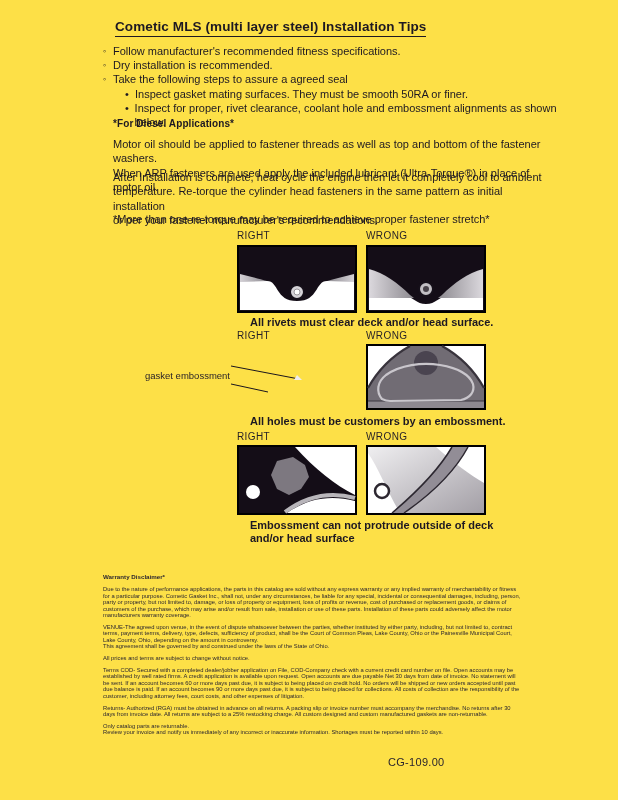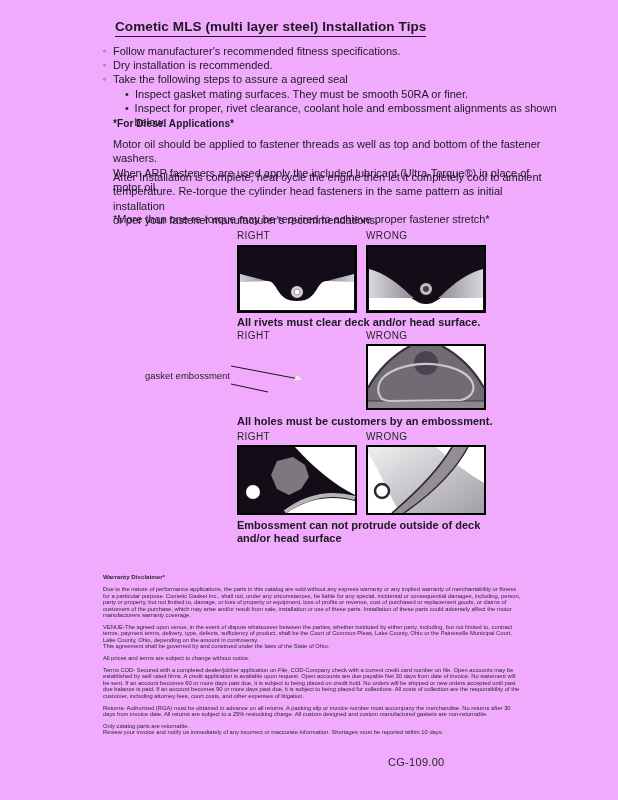--- a/index.html
+++ b/index.html
@@ -3,41 +3,41 @@
 <meta charset="utf-8">
 <style>
   :root{
     --ink:#1d1822;
     --diagram-black:#140d17;
     --gray-body:#716c74;
     --gray-light:#c9c6cc;
   }
   html,body{margin:0;padding:0;background:#ffffff;}
   .page{
-    position:relative;width:618px;height:800px;background:#f0abfc;
+    position:relative;width:618px;height:800px;background:#fde047;
     font-family:"Liberation Sans","DejaVu Sans",sans-serif;color:var(--ink);
     overflow:hidden;
   }
   .abs{position:absolute;}
   .title{
     left:115px;top:19px;font-size:13.5px;font-weight:bold;
     border-bottom:1.6px solid var(--ink);padding-bottom:2px;letter-spacing:.1px;
   }
   .tips{left:103px;top:44px;width:470px;font-size:11px;line-height:14.2px;}
   .tip-row{display:flex;align-items:flex-start;}
   .tip-row .mk{width:10px;text-align:left;font-size:9px;line-height:14.2px;}
   .tip-row.sub{padding-left:22px;}
   .tip-row.sub .mk{font-size:11px;}
   .h2{left:113px;top:118px;font-size:10px;font-weight:bold;letter-spacing:.1px;}
   .para{left:113px;width:440px;font-size:11px;line-height:14.3px;white-space:pre-line;}
   .p1{top:137px;}
   .p2{top:170px;}
   .note{top:212px;}
   .dg-label{width:120px;text-align:left;font-size:10px;letter-spacing:.4px;color:#241e27;}
-  .caption{font-size:11px;font-weight:bold;white-space:pre-line;line-height:13px;}
+  .caption{font-size:11px;font-weight:bold;white-space:pre-line;line-height:13px;margin-left:13px;}
   .figure{width:120px;display:block;}
   .annot{width:120px;text-align:right;font-size:9.5px;line-height:11px;white-space:pre-line;color:#241e27;}
   .legal{left:103px;top:574px;width:418px;font-size:5.8px;line-height:6.4px;color:#2b262f;}
   .legal h4{margin:0 0 6px 0;font-size:6.2px;}
   .legal p{margin:0 0 5.5px 0;white-space:pre-line;}
   .doccode{left:388px;top:756px;font-size:11px;letter-spacing:.3px;color:#2a252d;}
 </style>
 </head>
 <body>
 

